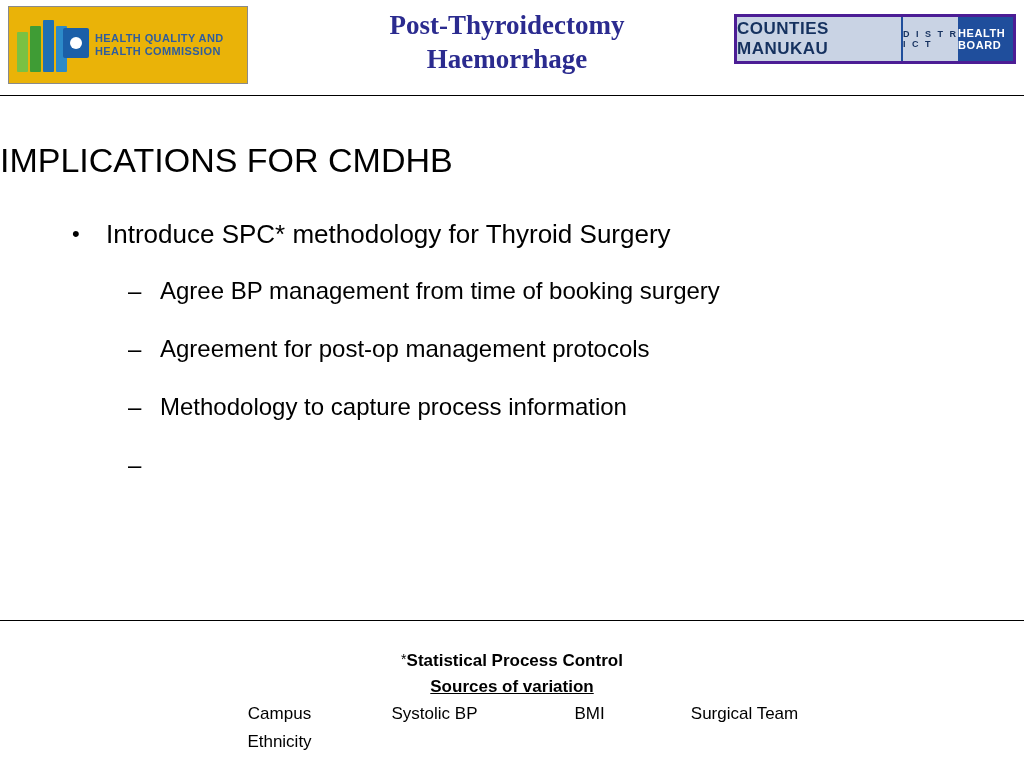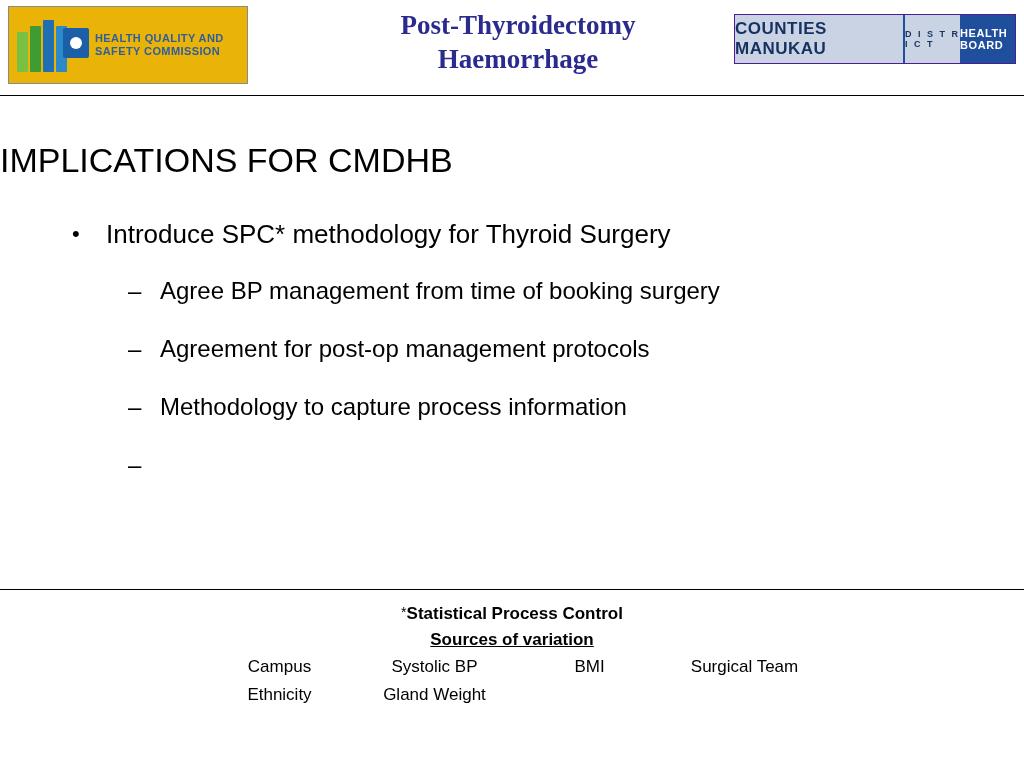--- a/index.html
+++ b/index.html
@@ -80,37 +80,37 @@
     margin-left: 6px;
     font-family: "Liberation Sans", sans-serif;
     font-size: 11px;
     font-weight: bold;
     line-height: 13px;
     letter-spacing: 0.4px;
     color: #2f5d9e;
   }
   .title-center {
     position: absolute;
-    left: 308px;
+    left: 297px;
     top: 8px;
     width: 420px;
     text-align: center;
     font-family: "Liberation Serif", serif;
     font-weight: bold;
     font-size: 27px;
     line-height: 34px;
     color: #2b2b8f;
   }
   .logo-right {
     position: absolute;
     right: 8px;
     top: 14px;
     width: 282px;
     height: 50px;
-    border: 1px solid #4c1d95;
+    border: 3px solid #4c1d95;
     background: #c9d3e4;
     box-sizing: border-box;
     display: flex;
     align-items: stretch;
   }
   .cm-left {
     flex: 1 1 auto;
     display: flex;
     align-items: center;
     justify-content: center;
@@ -189,24 +189,24 @@
     flex: 0 0 32px;
     line-height: 30px;
   }
 
   
   .footer {
     position: absolute;
     left: 0;
     right: 0;
     bottom: 0;
-    padding-top: 6px;
+    padding-top: 22px;
     border-top: 1px solid #000;
     text-align: center;
-    height: 179px;
+    height: 148px;
     box-sizing: border-box;
   }
   .footnote {
     font-size: 17px;
     font-weight: bold;
     line-height: 24px;
     margin-top: 4px;
   }
   .footnote .star {
     font-weight: normal;
@@ -241,21 +241,21 @@
     <div class="logo-left">
       <div class="hqsc-mark">
         <div class="bar b1"></div>
         <div class="bar b2"></div>
         <div class="bar b3"></div>
         <div class="bar b4"></div>
         <div class="dotbox"></div>
       </div>
       <div class="hqsc-text">
         <div>HEALTH QUALITY AND</div>
-        <div>SAFETY COMMISSION</div>
+        <div>HEALTH COMMISSION</div>
       </div>
     </div>
 
     <div class="title-center">
       <div>Post-Thyroidectomy</div>
       <div>Haemorrhage</div>
     </div>
 
     <div class="logo-right">
       <div class="cm-left">
@@ -303,17 +303,16 @@
     <div class="footnote">
       <span class="star">*</span><span>Statistical Process Control</span>
     </div>
     <div class="sources">Sources of variation</div>
     <div class="var-grid">
       <div>Campus</div>
       <div>Systolic BP</div>
       <div>BMI</div>
       <div>Surgical Team</div>
       <div>Ethnicity</div>
-      <div>Gland Weight</div>
     </div>
   </div>
 
 </div>
 
 </body></html>

